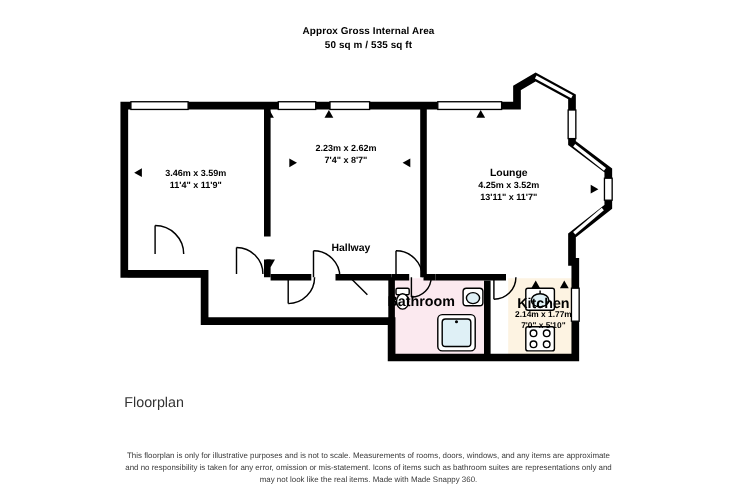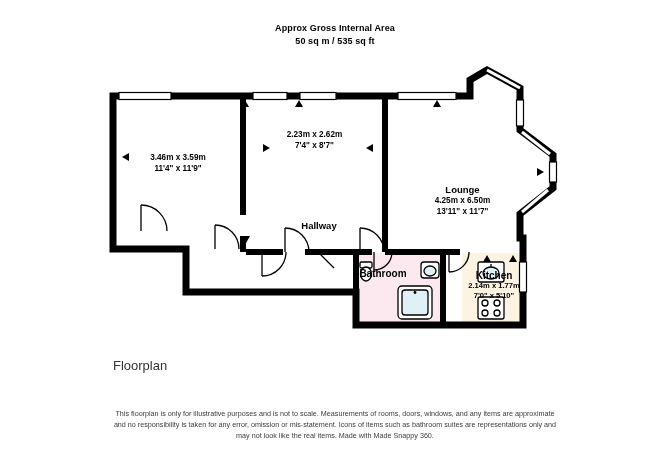--- a/index.html
+++ b/index.html
@@ -66,21 +66,21 @@
     font-weight: bold;
     display: block;
     white-space: nowrap;
   }
   .room .rdim {
     font-size: 8.2px;
     font-weight: bold;
     display: block;
     white-space: nowrap;
   }
-  .room.small .rname { font-size: 10px; }
+  .room.small .rname { font-size: 13px; }
   .room.small .rdim { font-size: 7.6px; line-height: 10px; }
 </style>
 </head>
 <body>
 
 <div id="root">
 
   <div class="hdr">
     <div>Approx Gross Internal Area</div>
     <div>50 sq m / 535 sq ft</div>
@@ -228,23 +228,23 @@
   <div class="room" style="left:118px; top:152px; width:120px;">
     <span class="rdim">3.46m x 3.59m</span>
     <span class="rdim">11'4" x 11'9"</span>
   </div>
 
   <div class="room" style="left:257px; top:129px; width:115px;">
     <span class="rdim">2.23m x 2.62m</span>
     <span class="rdim">7'4" x 8'7"</span>
   </div>
 
-  <div class="room" style="left:400px; top:152px; width:125px;margin-top:32px;">
+  <div class="room" style="left:400px; top:152px; width:125px;">
     <span class="rname">Lounge</span>
-    <span class="rdim">4.25m x 6.50m</span>
+    <span class="rdim">4.25m x 3.52m</span>
     <span class="rdim">13'11" x 11'7"</span>
   </div>
 
   <div class="room" style="left:274px; top:220px; width:90px;">
     <span class="rname">Hallway</span>
   </div>
 
   <div class="room small" style="left:348px; top:268px; width:70px;">
     <span class="rname">Bathroom</span>
   </div>

